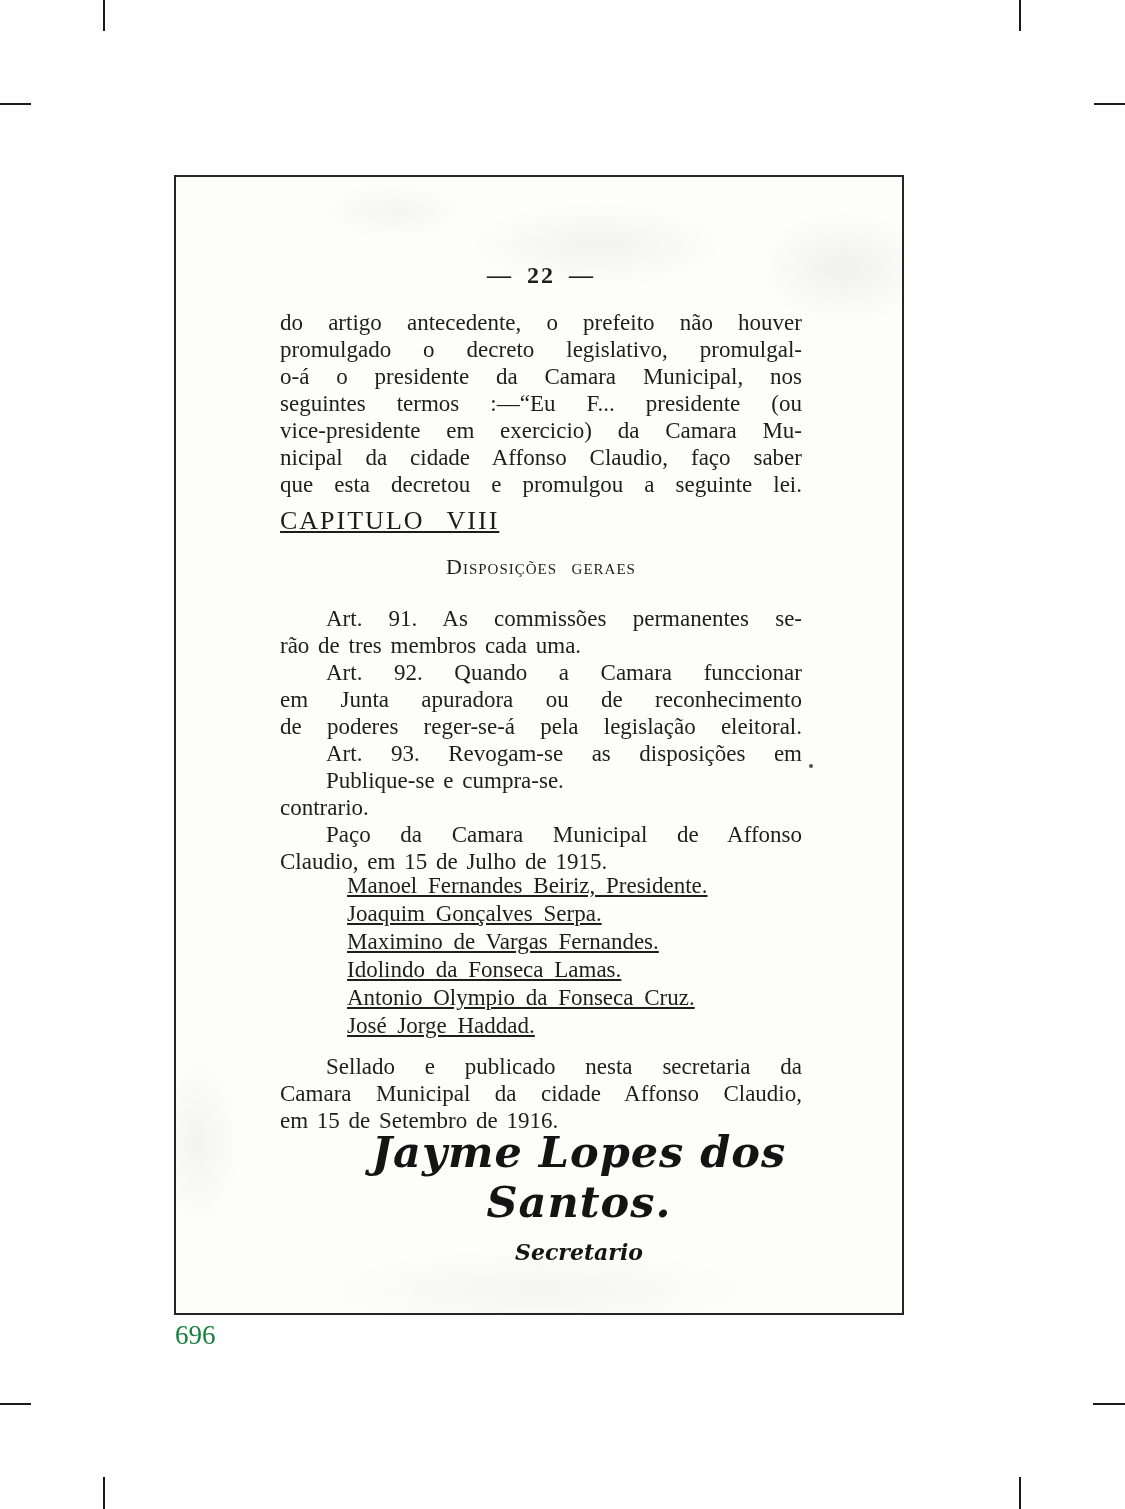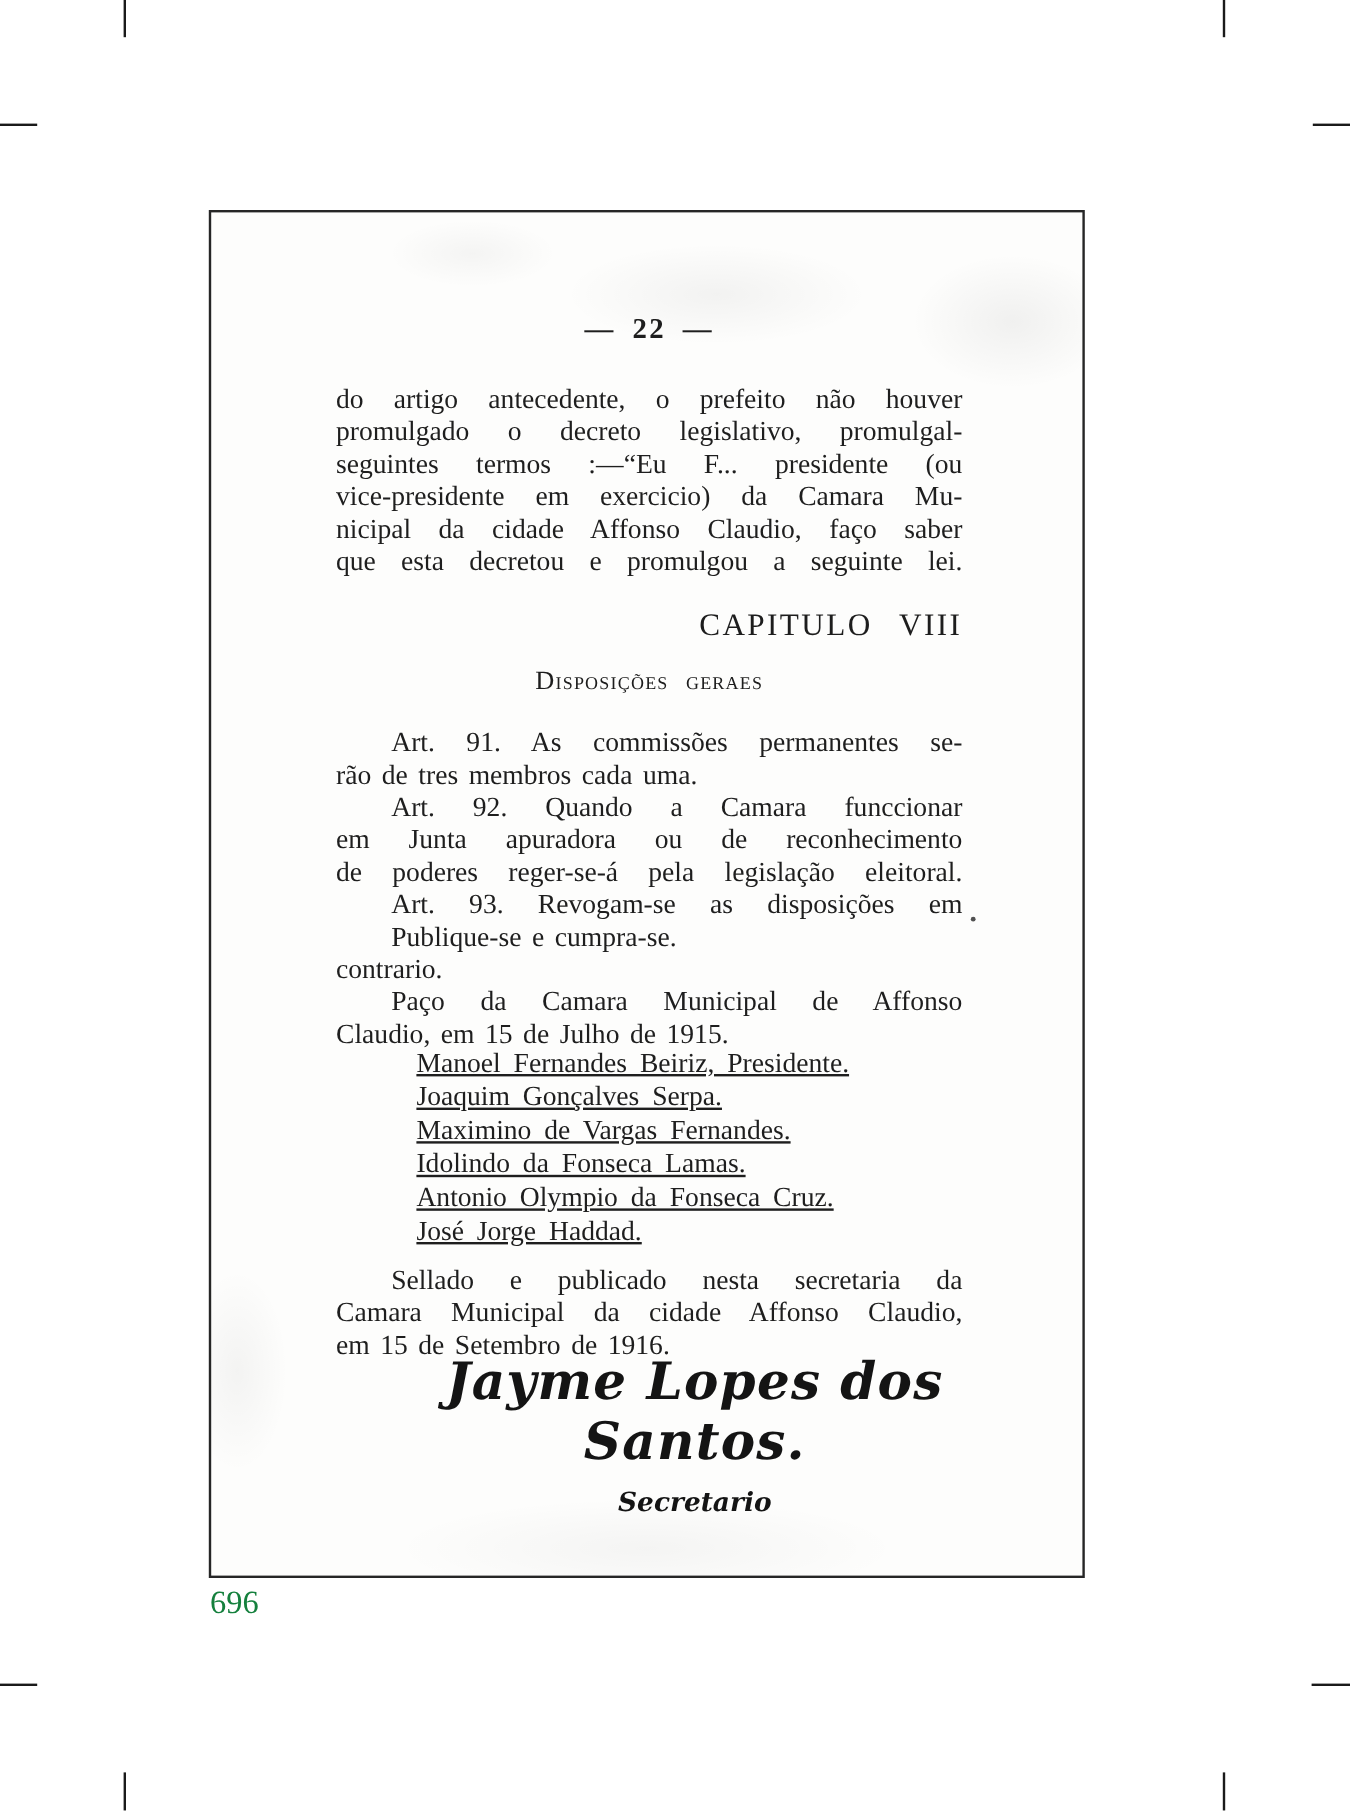--- a/index.html
+++ b/index.html
@@ -21,22 +21,22 @@
       radial-gradient(300px 60px at 50% 98%, rgba(0,0,0,0.035), rgba(0,0,0,0) 70%),
       #fdfdfc;
   }
   .abs { position:absolute; }
   .col { left:104px; width:522px; }
   .page-text { font-size:23px; line-height:27px; word-spacing:3px; color:#1e1e1e; }
   .tline { white-space:nowrap; }
   .tline.just { white-space:normal; text-align:justify; text-align-last:justify; }
   .tline.ind { text-indent:46px; }
   #header-22 { top:85px; text-align:center; font-weight:bold; font-size:24px; letter-spacing:2px; word-spacing:6px; }
-  #intro-paragraph { top:142px; }
-  #chapter-heading { top:329px; text-align:right; font-size:26px; letter-spacing:2px; word-spacing:14px; }
+  #intro-paragraph { top:132px; }
+  #chapter-heading { top:329px; text-align:left; font-size:26px; letter-spacing:2px; word-spacing:14px;text-decoration:underline; }
   #section-heading { top:377px; text-align:center; font-size:22px; font-variant:small-caps; letter-spacing:1px; word-spacing:8px; }
   #articles-block { top:428px; }
   #signatories { top:695px;text-decoration:underline; }
   #signatories .tline { margin-left:67px; line-height:28px; word-spacing:5px; }
   #publication-note { top:861px;margin-top:15px; }
   #signature-block { left:143px; top:950px; width:520px; text-align:center; }
   #signature-name {
     font-family:"DejaVu Serif", serif; font-style:italic; font-weight:bold;
     font-size:43px; line-height:50px; letter-spacing:1px; color:#141414;
   }
@@ -61,20 +61,21 @@
   <div class="crop" style="left:1093px; top:1403px; width:32px; height:2px;"></div>
   <div class="crop" style="left:1019px; top:1477px; width:2px; height:32px;"></div>
 
   <div id="scan-page">
 
     <div id="header-22" class="abs col page-text">— 22 —</div>
 
     <div id="intro-paragraph" class="abs col page-text">
         <div class="tline just">do artigo antecedente, o prefeito não houver</div>
         <div class="tline just">promulgado o decreto legislativo, promulgal-</div>
+        <div class="tline just">o-á o presidente da Camara Municipal, nos</div>
         <div class="tline just">seguintes termos :—“Eu F... presidente (ou</div>
         <div class="tline just">vice-presidente em exercicio) da Camara Mu-</div>
         <div class="tline just">nicipal da cidade Affonso Claudio, faço saber</div>
         <div class="tline just">que esta decretou e promulgou a seguinte lei.</div>
       </div>
 
     <div id="chapter-heading" class="abs col">CAPITULO VIII</div>
 
     <div id="section-heading" class="abs col">Disposições geraes</div>
 

